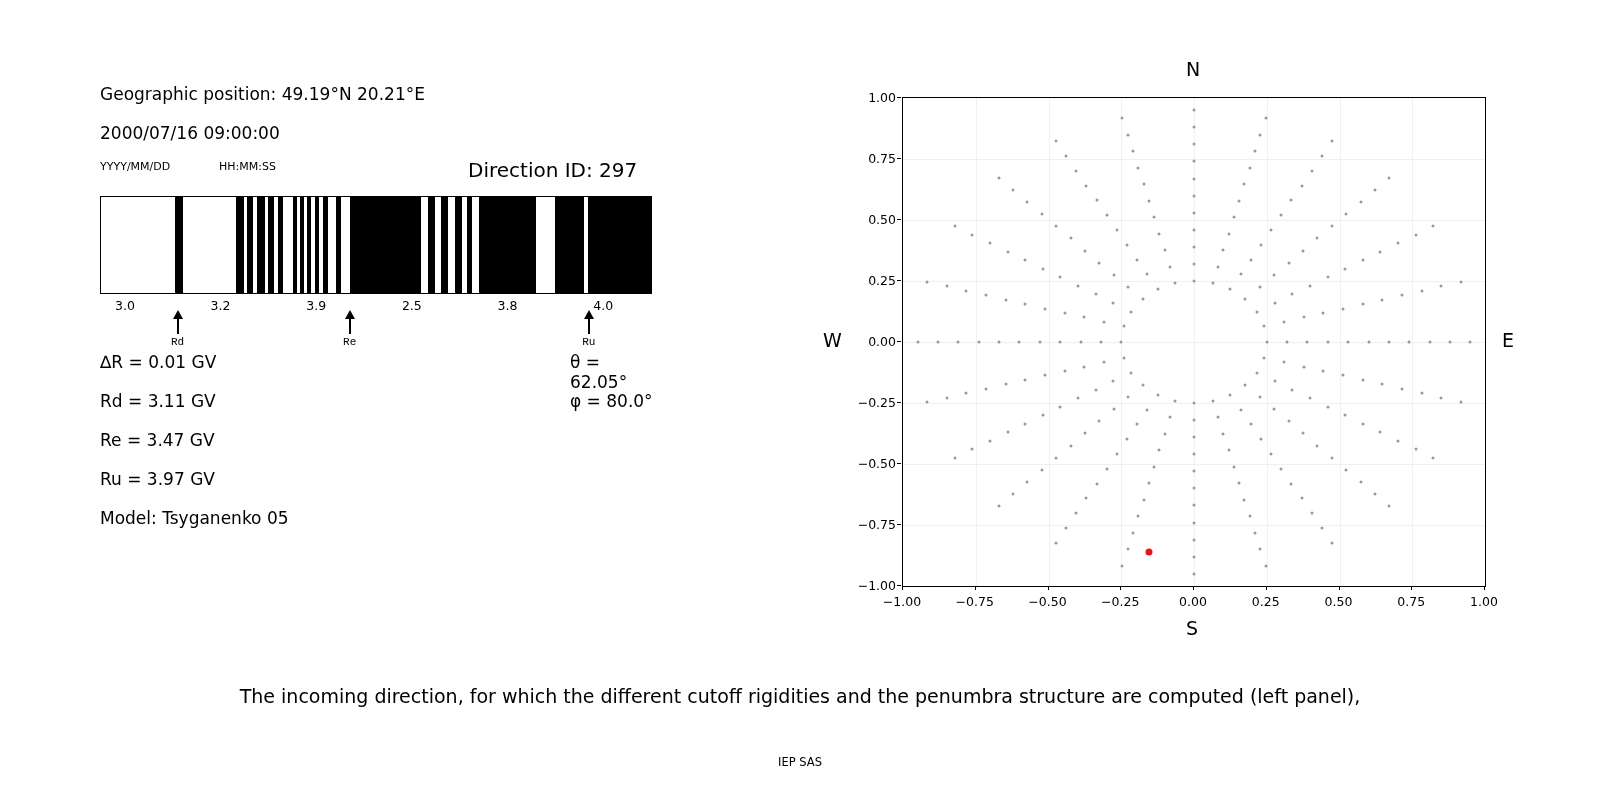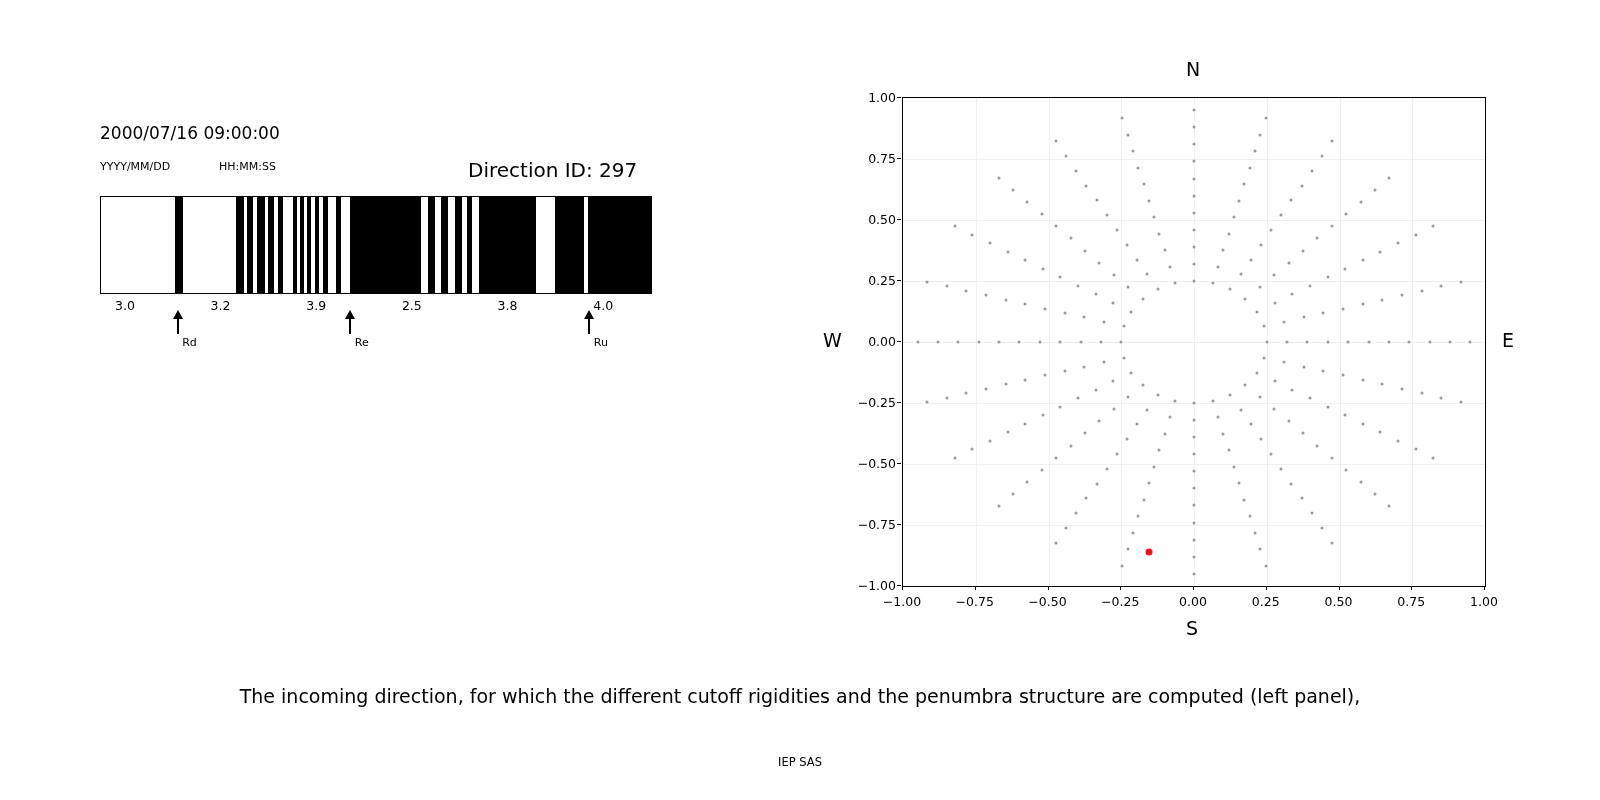--- a/index.html
+++ b/index.html
@@ -106,24 +106,25 @@
     position: absolute;
     left: -0.5px;
     top: 8px;
     width: 1.6px;
     height: 16px;
     background: #000000;
   }
   .marker .mlabel {
     position: absolute;
     top: 26px;
-    left: 12px;
+    left: 0;
     transform: translateX(-50%);
     font-size: 11px;
     white-space: nowrap;
+    font-family: Liberation Mono, monospace;
   }
 
   .stats {
     position: absolute;
     left: 100px;
     top: 352px;
     width: 560px;
     height: 190px;
   }
   .stat-row {
@@ -227,20 +228,21 @@
     width: 1600px;
     text-align: center;
     font-size: 11.5px;
   }
 </style>
 </head>
 <body>
 
 <div class="panel-left">
 
+  <div class="geo-line">Geographic position: 49.19°N 20.21°E</div>
   <div class="datetime-line">2000/07/16 09:00:00</div>
   <div class="fmt-date">YYYY/MM/DD</div>
   <div class="fmt-time">HH:MM:SS</div>
   <div class="direction-id">Direction ID: 297</div>
 
   <div class="penumbra-wrap" id="penumbra-wrap">
       <div class="band" style="left: 74.1304px; width: 8.13043px; background: rgb(0, 0, 0);"></div>
       <div class="band" style="left: 134.87px; width: 7.65217px; background: rgb(0, 0, 0);"></div>
       <div class="band" style="left: 146.348px; width: 5.73913px; background: rgb(0, 0, 0);"></div>
       <div class="band" style="left: 156.391px; width: 7.17391px; background: rgb(0, 0, 0);"></div>
@@ -278,20 +280,39 @@
         <div class="stem"></div>
         <div class="mlabel">Re</div>
       </div>
       <div class="marker" style="left: 488.826px;">
         <div class="arrow"></div>
         <div class="stem"></div>
         <div class="mlabel">Ru</div>
       </div>
     </div>
 
+  <div class="stats" id="stats-block">
+      <div class="stat-row">
+        <div class="stat-left">∆R = 0.01 GV</div>
+        <div class="stat-right">θ = 62.05°</div>
+      </div>
+      <div class="stat-row">
+        <div class="stat-left">Rd = 3.11 GV</div>
+        <div class="stat-right">φ = 80.0°</div>
+      </div>
+      <div class="stat-row">
+        <div class="stat-left">Re = 3.47 GV</div>
+      </div>
+      <div class="stat-row">
+        <div class="stat-left">Ru = 3.97 GV</div>
+      </div>
+      <div class="stat-row">
+        <div class="stat-left">Model: Tsyganenko 05</div>
+      </div>
+    </div>
 </div>
 
 <div class="panel-right">
   <div class="compass" id="compass-n" style="left: 356px; top: 8px;">N</div>
   <div class="compass" id="compass-s" style="left: 356px; top: 567px;">S</div>
   <div class="compass" id="compass-e" style="left: 672px; top: 279px;">E</div>
   <div class="compass" id="compass-w" style="left: -7px; top: 279px;">W</div>
   <div class="plot-box" id="plot-box">
       <div class="gridline-v" style="left: 72.75px;"></div>
       <div class="gridline-v" style="left: 145.5px;"></div>

